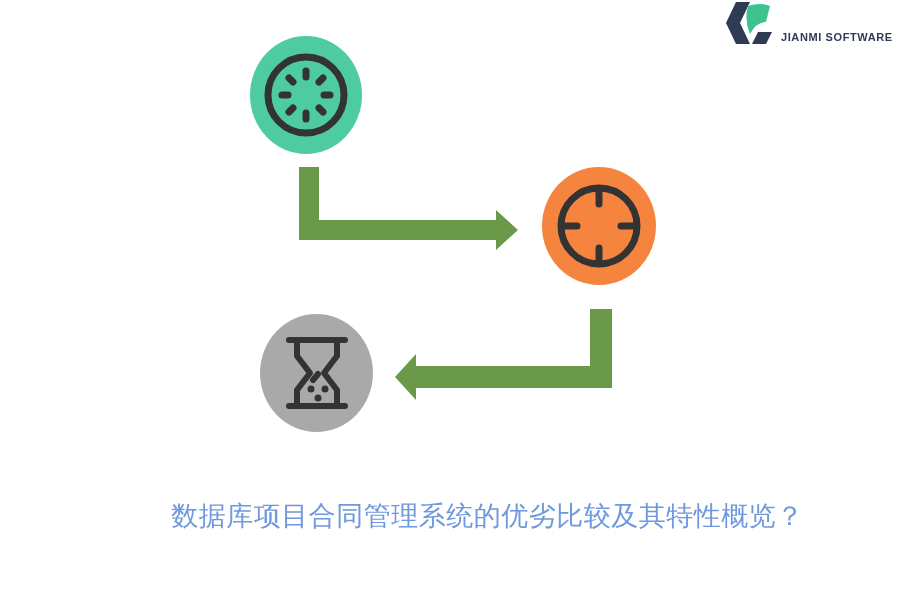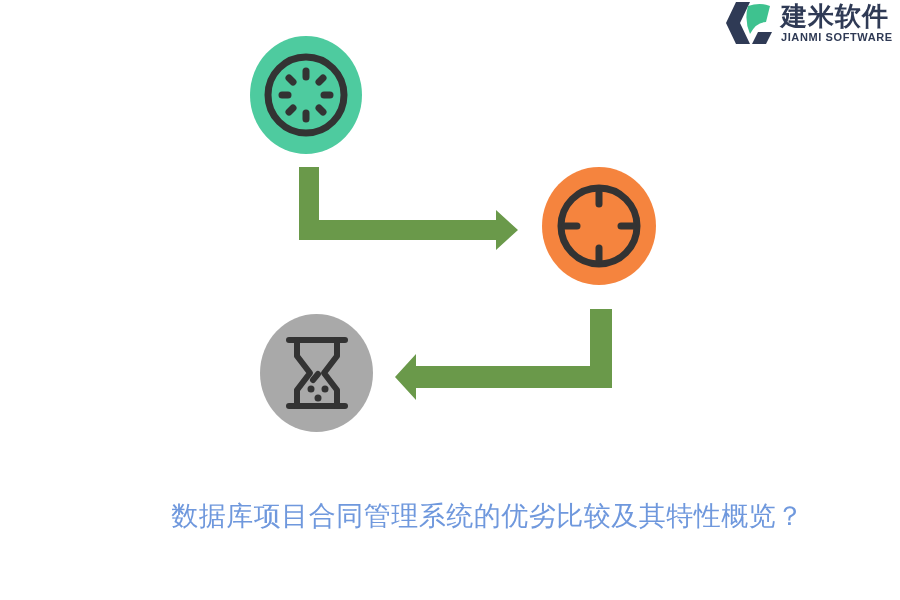--- a/index.html
+++ b/index.html
@@ -32,21 +32,20 @@
   </style>
 </head>
 <body>
 
 <div class="abs logo">
   <svg class="abs" style="left:0;top:0" width="52" height="46" viewBox="0 0 52 46">
     <polygon points="10,2 24,2 14,23 24,44 10,44 0,23" fill="#2f3a55"></polygon>
     <path d="M22,6 Q34,2 44,6 L40,22 Q30,22 24,34 Q18,20 22,6 Z" fill="#3ec28f"></path>
     <polygon points="26,44 40,44 46,32 32,32" fill="#2f3a55"></polygon>
   </svg>
-  <span class="logo-cn">建米软件</span>
   <span class="logo-en">JIANMI SOFTWARE</span>
 </div>
 
 <div class="abs circle" style="left:250px;top:36px;width:112px;height:118px;background:#4ecb9f;">
   <svg class="abs" style="left:0;top:0" width="112" height="118" viewBox="0 0 112 118">
     <circle cx="56" cy="59" r="38" fill="none" stroke="#333" stroke-width="7"></circle>
     <g stroke="#333" stroke-width="7" stroke-linecap="round">
       <line x1="56" y1="35" x2="56" y2="41"></line>
       <line x1="56" y1="77" x2="56" y2="83"></line>
       <line x1="32" y1="59" x2="38" y2="59"></line>

